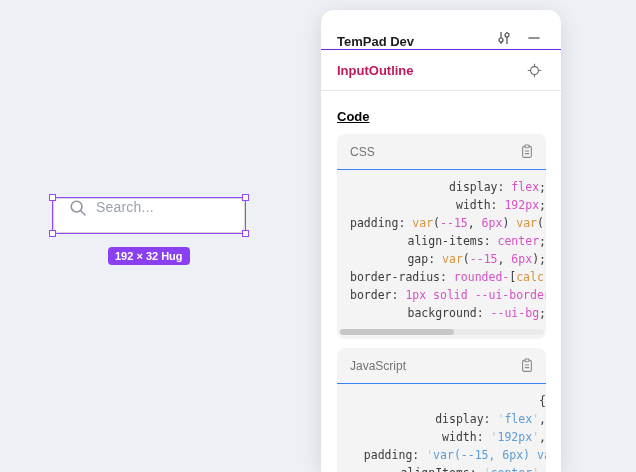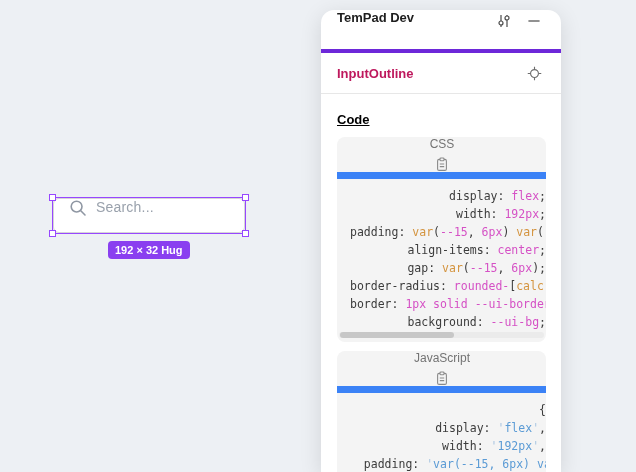--- a/index.html
+++ b/index.html
@@ -13,47 +13,47 @@
   .design-input .mag{margin-left:15px;flex:0 0 auto;display:block;}
   .design-input .ph{margin-left:9px;font-size:14px;color:#99a1ac;letter-spacing:.2px;}
 
   .selection{position:absolute;left:52px;top:197px;width:194px;height:37px;
              border:1.5px solid #9747ff;box-sizing:border-box;pointer-events:none;}
   .handle{position:absolute;width:7px;height:7px;background:#fff;
           border:1px solid #9747ff;box-sizing:border-box;}
   .handle.tl{left:-4px;top:-4px;} .handle.tr{right:-4px;top:-4px;}
   .handle.bl{left:-4px;bottom:-4px;} .handle.br{right:-4px;bottom:-4px;}
 
-  .size-badge{position:absolute;left:108px;top:241px;height:18px;padding:0 7px;
+  .size-badge{position:absolute;left:108px;top:247px;height:18px;padding:0 7px;
               background:#8a3ff0;border-radius:4px;color:#fff;font-size:11px;
               font-weight:700;display:flex;align-items:center;white-space:nowrap;}
 
   
   .panel{position:absolute;left:321px;top:10px;width:240px;height:462px;
          background:#ffffff;border-radius:13px 13px 0 0;overflow:hidden;
          box-shadow:0 5px 22px rgba(0,0,0,.12);box-sizing:border-box;}
-  .panel-header{height:39px;display:flex;align-items:flex-start;
-                padding:0 16px;border-bottom:4px solid #6d28d9;}
+  .panel-header{height:39px;display:flex;align-items:flex-end;
+                padding:0 16px;border-bottom:1px solid #6d28d9;}
   .panel-title{font-size:13px;font-weight:700;color:#1e1e1e;flex:1;}
   .hdr-btn{display:flex;align-items:center;justify-content:center;
            width:22px;height:22px;cursor:pointer;}
   .hdr-btn + .hdr-btn{margin-left:8px;}
 
   .node-row{height:40px;display:flex;align-items:center;
             padding:0 16px;border-bottom:1px solid #e7e7e7;}
   .node-name{font-size:13px;font-weight:700;color:#be185d;flex:1;}
 
   .section-label{margin:18px 16px 10px 16px;font-size:13px;font-weight:700;color:#000000;text-decoration:underline;}
 
   .code-block{margin:0 15px 9px 16px;width:209px;background:#f4f4f4;
               border-radius:8px;overflow:hidden;box-sizing:border-box;position:relative;}
   .code-block.css{height:205px;}
   .code-block.js{height:150px;}
   .block-header{height:35px;display:flex;align-items:center;padding:0 12px 0 13px;
-                border-bottom:7px solid #3b82f6;flex-direction:column;}
+                border-bottom:1px solid #3b82f6;}
   .block-label{flex:1;font-size:12px;color:#737373;}
   .copy-btn{display:flex;align-items:center;cursor:pointer;}
 
   .code-area{padding:8px 0 0 13px;font-family:"DejaVu Sans Mono",monospace;
              font-size:11.5px;line-height:18px;white-space:pre;overflow:hidden;}
   .code-line{height:18px;white-space:pre;text-align:right;}
   .tk-d{color:#3c3c3c;}
   .tk-v{color:#d551c5;}
   .tk-f{color:#d4943f;}
   .tk-s{color:#5b9bd5;}

